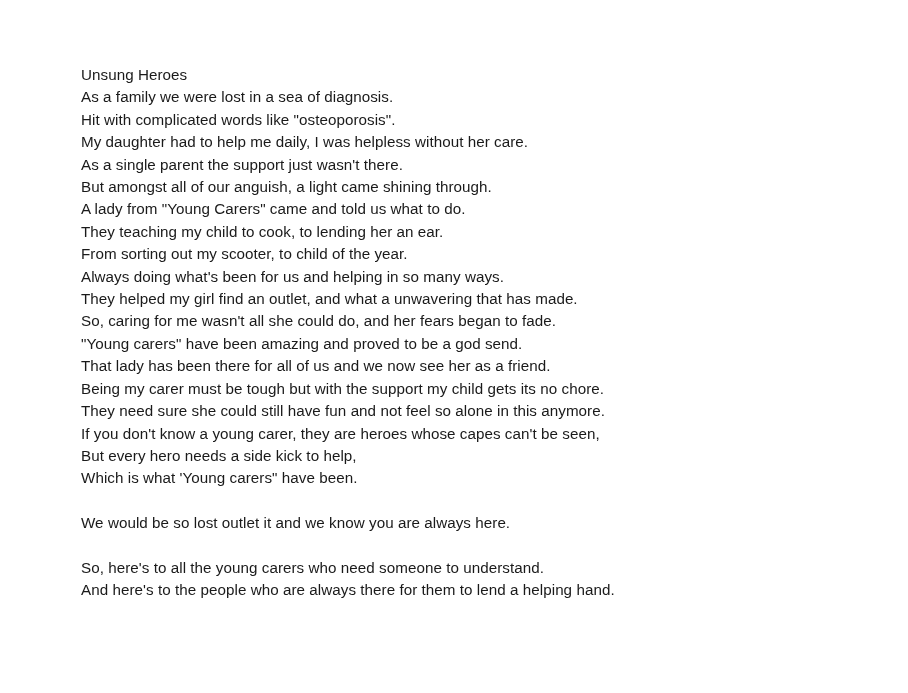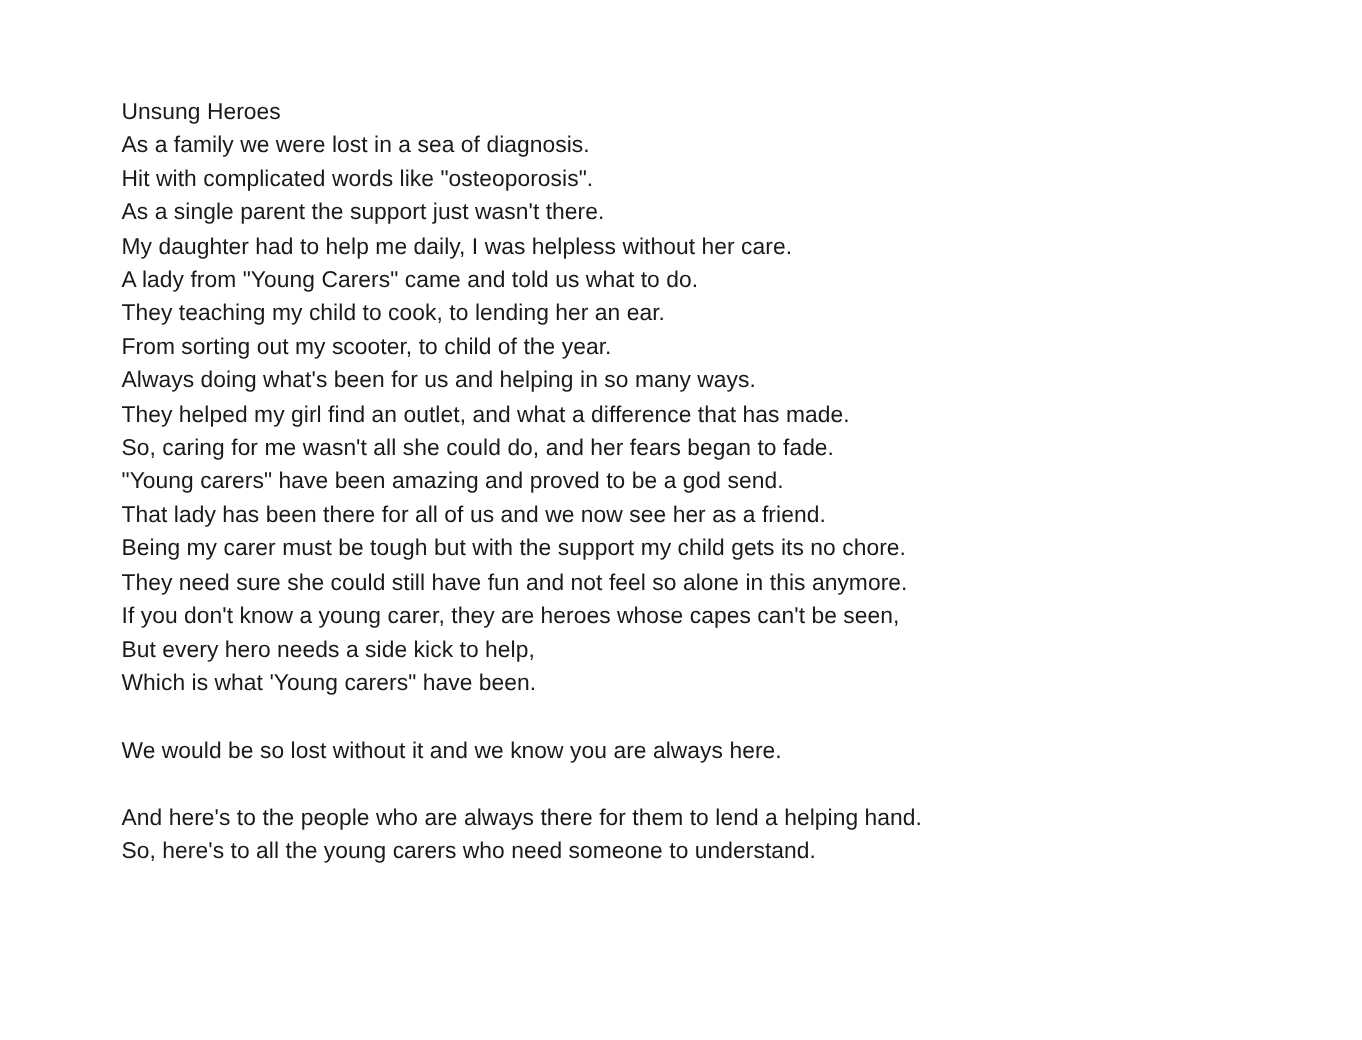--- a/index.html
+++ b/index.html
@@ -38,34 +38,35 @@
   }
 </style>
 </head>
 <body>
 
 <div class="page">
   <div class="poem">
     <div class="line">Unsung Heroes</div>
     <div class="line">As a family we were lost in a sea of diagnosis.</div>
     <div class="line">Hit with complicated words like "osteoporosis".</div>
+    <div class="line">My daughter had to help me daily, I was helpless without her care.</div>
     <div class="line">As a single parent the support just wasn't there.</div>
-    <div class="line">My daughter had to help me daily, I was helpless without her care.</div>
+    <div class="line">But amongst all of our anguish, a light came shining through.</div>
     <div class="line">A lady from "Young Carers" came and told us what to do.</div>
     <div class="line">They teaching my child to cook, to lending her an ear.</div>
     <div class="line">From sorting out my scooter, to child of the year.</div>
     <div class="line">Always doing what's been for us and helping in so many ways.</div>
-    <div class="line">They helped my girl find an outlet, and what a difference that has made.</div>
+    <div class="line">They helped my girl find an outlet, and what a unwavering that has made.</div>
     <div class="line">So, caring for me wasn't all she could do, and her fears began to fade.</div>
     <div class="line">"Young carers" have been amazing and proved to be a god send.</div>
     <div class="line">That lady has been there for all of us and we now see her as a friend.</div>
     <div class="line">Being my carer must be tough but with the support my child gets its no chore.</div>
     <div class="line">They need sure she could still have fun and not feel so alone in this anymore.</div>
     <div class="line">If you don't know a young carer, they are heroes whose capes can't be seen,</div>
     <div class="line">But every hero needs a side kick to help,</div>
     <div class="line">Which is what 'Young carers" have been.</div>
     <div class="line blank"></div>
-    <div class="line">We would be so lost without it and we know you are always here.</div>
+    <div class="line">We would be so lost outlet it and we know you are always here.</div>
     <div class="line blank"></div>
+    <div class="line">So, here's to all the young carers who need someone to understand.</div>
     <div class="line">And here's to the people who are always there for them to lend a helping hand.</div>
-    <div class="line">So, here's to all the young carers who need someone to understand.</div>
   </div>
 </div>
 
 </body></html>

